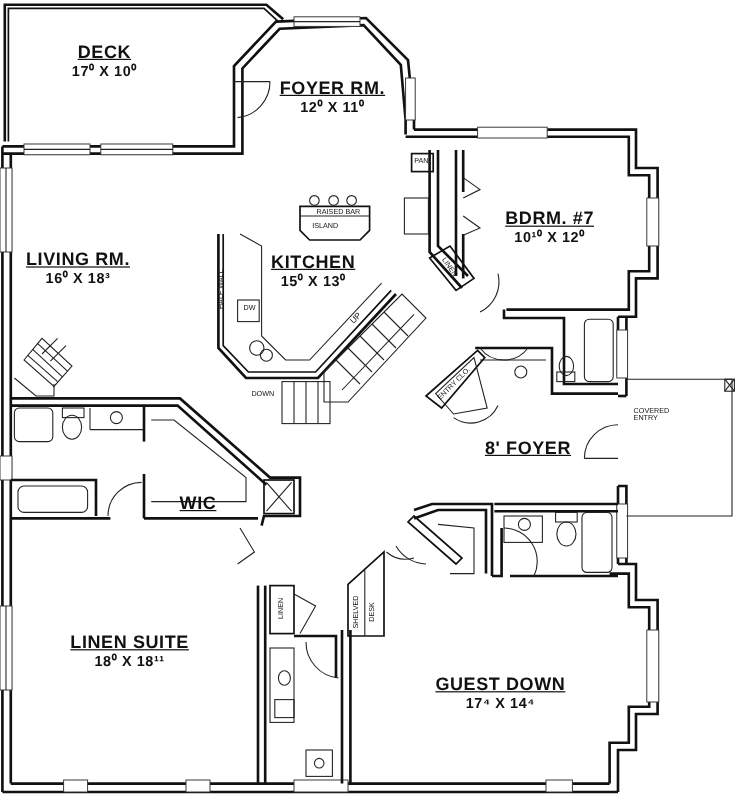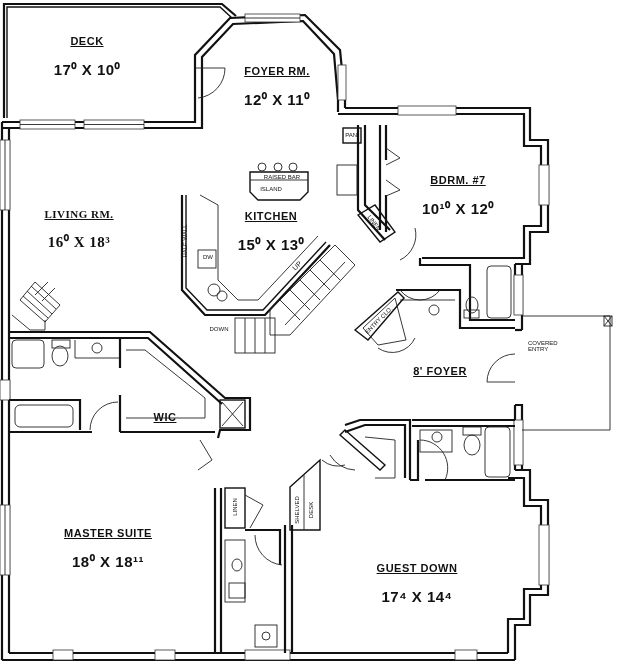--- a/index.html
+++ b/index.html
@@ -4,22 +4,22 @@
 <style>
   html, body { margin: 0; padding: 0; background: #ffffff; }
   body { width: 630px; height: 664px; position: relative; overflow: hidden; font-family: "Liberation Sans", sans-serif; }
   svg { position: absolute; left: 0; top: 0; }
   .wall { fill: none; stroke: #111; stroke-width: 2.2; }
   .wallT { fill: none; stroke: #111; stroke-width: 1.4; }
   .thin { fill: none; stroke: #222; stroke-width: 0.9; }
   .win { fill: #fff; stroke: #333; stroke-width: 0.8; }
   .door { fill: none; stroke: #222; stroke-width: 0.9; }
   .lbl { position: absolute; color: #111; font-family: "Liberation Sans", sans-serif; font-weight: bold; text-align: center; line-height: 1; white-space: nowrap; }
-  .room-name { font-size: 11px; text-decoration: underline; letter-spacing: 0.5px; }
-  .room-dim { font-size: 15px; margin-top: 15px; letter-spacing: 0.5px; }
+  .room-name { font-size: 15px; text-decoration: underline; letter-spacing: 0.5px; }
+  .room-dim { font-size: 12px; margin-top: 2px; letter-spacing: 0.5px; }
   .small { font-size: 7px; font-weight: normal; }
   .vert { transform: rotate(-90deg); transform-origin: center; }
 </style>
 </head>
 <body>
 
 <svg width="630" height="664" viewBox="0 0 630 664">
 
   <g>
     <polyline class="wall" points="4,118 4,4 222,4 236,16"></polyline>
@@ -234,45 +234,45 @@
 <div class="lbl" style="left:42px; top:36px; width:90px;">
   <div class="room-name">DECK</div>
   <div class="room-dim">17⁰ X 10⁰</div>
 </div>
 
 <div class="lbl" style="left:232px; top:66px; width:90px;">
   <div class="room-name">FOYER RM.</div>
   <div class="room-dim">12⁰ X 11⁰</div>
 </div>
 
-<div class="lbl" style="left:34px; top:209px; width:90px;font-family:Liberation Serif, serif;">
+<div class="lbl" style="left:20px; top:209px; width:90px;">
   <div class="room-name">LIVING RM.</div>
   <div class="room-dim">16⁰ X 18³</div>
 </div>
 
-<div class="lbl" style="left:226px; top:211px; width:90px;">
+<div class="lbl" style="left:216px; top:211px; width:90px;">
   <div class="room-name">KITCHEN</div>
   <div class="room-dim">15⁰ X 13⁰</div>
 </div>
 
 <div class="lbl" style="left:413px; top:175px; width:90px;">
   <div class="room-name">BDRM. #7</div>
   <div class="room-dim">10¹⁰ X 12⁰</div>
 </div>
 
 <div class="lbl" style="left:400px; top:366px; width:80px;">
   <div class="room-name">8' FOYER</div>
 </div>
 
 <div class="lbl" style="left:145px; top:412px; width:40px;">
   <div class="room-name">WIC</div>
 </div>
 
 <div class="lbl" style="left:48px; top:528px; width:120px;">
-  <div class="room-name">MASTER SUITE</div>
+  <div class="room-name">LINEN SUITE</div>
   <div class="room-dim">18⁰ X 18¹¹</div>
 </div>
 
 <div class="lbl" style="left:362px; top:563px; width:110px;">
   <div class="room-name">GUEST DOWN</div>
   <div class="room-dim">17⁴ X 14⁴</div>
 </div>
 
 <div class="lbl small" style="left:254px; top:174px; width:56px; font-size:6px;">RAISED BAR</div>
 <div class="lbl small" style="left:256px; top:186px; width:30px; font-size:6px;">ISLAND</div>

